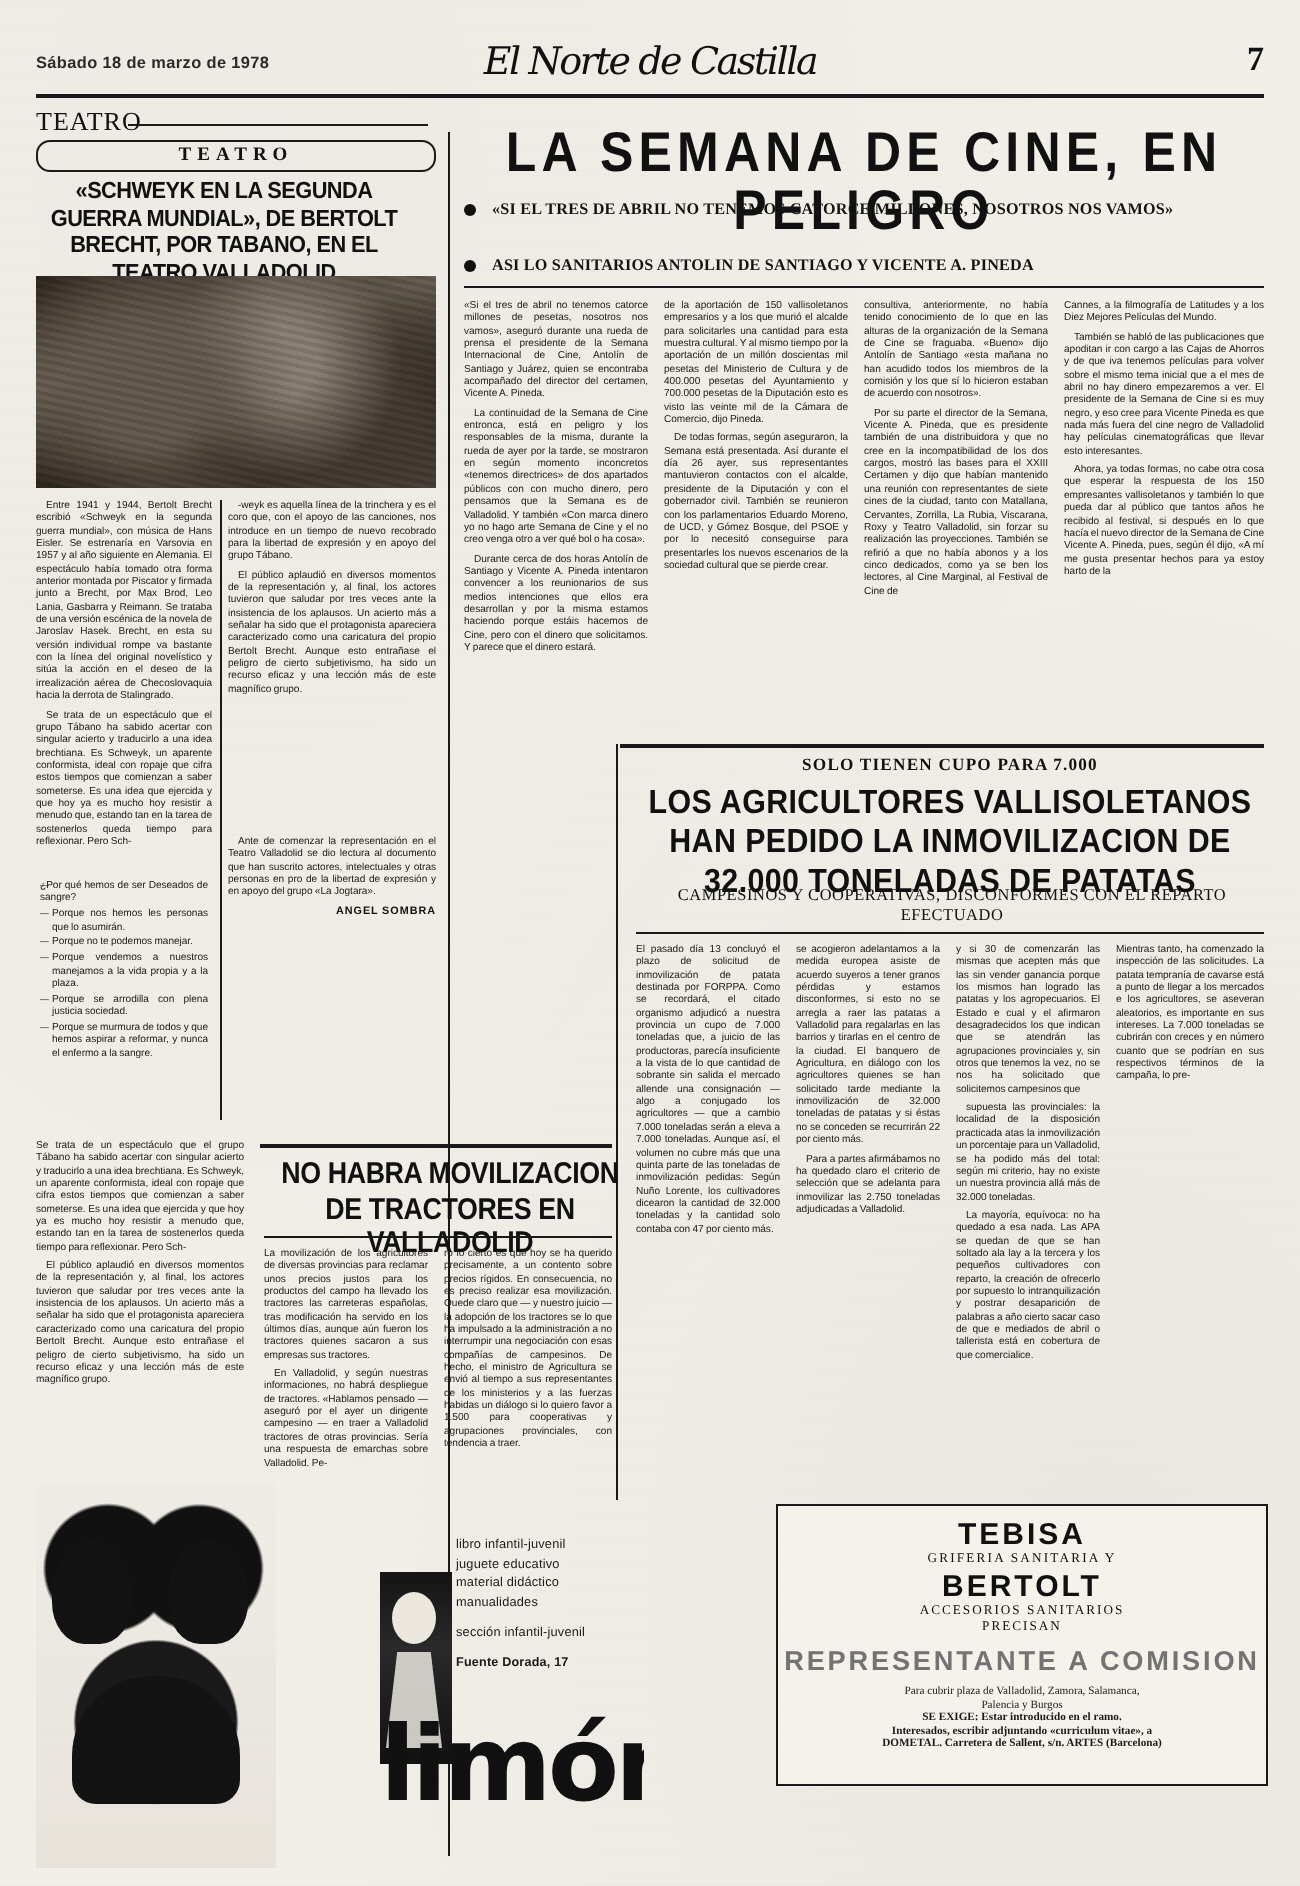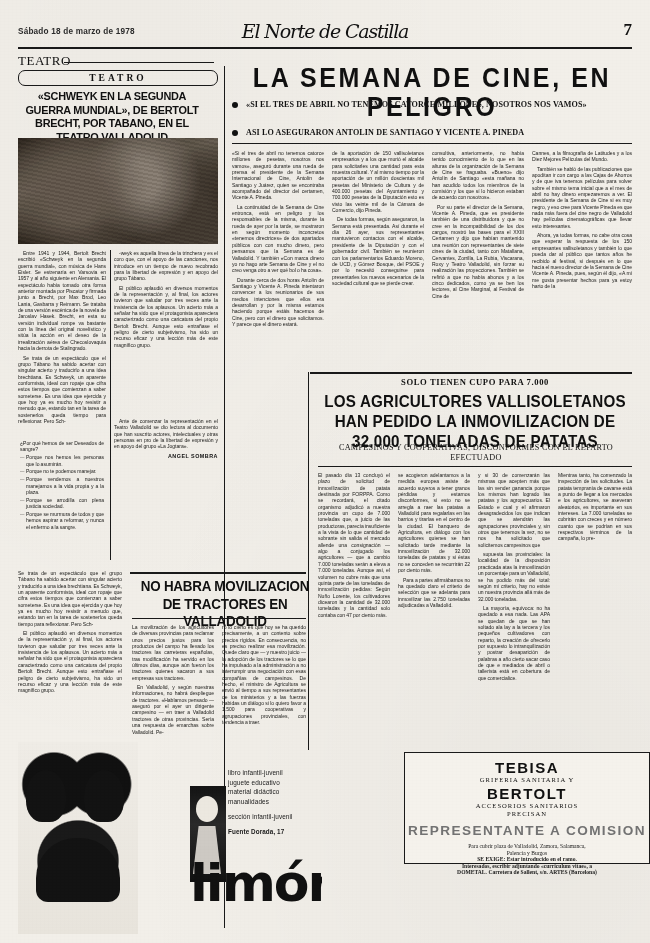--- a/index.html
+++ b/index.html
@@ -180,21 +180,21 @@
     font-family:"Liberation Sans", sans-serif;
     font-weight:700;font-size:13.4px;line-height:15.5px;
     letter-spacing:-0.2px;color:#111;
     transform:scaleY(1.12);transform-origin:center top;
   }
 
   
   .ad-box{
     position:absolute;border:1.6px solid #1a1a1a;box-sizing:border-box;background:#f5f2ec;
   }
-  .ad-tebisa{left:404px;top:752px;width:246px;height:112px;}
+  .ad-tebisa{left:388px;top:752px;width:246px;height:141px;}
   .ad-t1{
     position:absolute;left:0;right:0;top:6px;text-align:center;
     font-family:"Liberation Sans", sans-serif;font-weight:700;
     font-size:15px;letter-spacing:1.5px;color:#111;
   }
   .ad-t1s{
     position:absolute;left:0;right:0;top:23px;text-align:center;
     font-family:"Liberation Serif", serif;font-size:6.6px;letter-spacing:1.1px;color:#111;
   }
   .ad-t2{
@@ -301,21 +301,21 @@
     <p>Porque se murmura de todos y que hemos aspirar a reformar, y nunca el enfermo a la sangre.</p>
   </div>
 
   <div class="col" style="left:114px;top:418px;width:104px;">
     <p>Ante de comenzar la representación en el Teatro Valladolid se dio lectura al documento que han suscrito actores, intelectuales y otras personas en pro de la libertad de expresión y en apoyo del grupo «La Jogtara».</p>
     <div class="byline">ANGEL SOMBRA</div>
   </div>
 
   <div class="cine-head">LA SEMANA DE CINE, EN PELIGRO</div>
   <div class="bullet-line" style="top:100px;padding-left:14px;">«SI EL TRES DE ABRIL NO TENEMOS CATORCE MILLONES, NOSOTROS NOS VAMOS»</div>
-  <div class="bullet-line" style="top:128px;">ASI LO ASEGURARON ANTOLIN DE SANTIAGO Y VICENTE A. PINEDA</div>
+  <div class="bullet-line" style="top:128px;">ASI LO SANITARIOS ANTOLIN DE SANTIAGO Y VICENTE A. PINEDA</div>
 
   <div class="hdiv" style="left:232px;top:143px;width:400px;"></div>
 
   <div class="col" style="left:232px;top:150px;width:92px;">
     <p class="noind">«Si el tres de abril no tenemos catorce millones de pesetas, nosotros nos vamos», aseguró durante una rueda de prensa el presidente de la Semana Internacional de Cine, Antolín de Santiago y Juárez, quien se encontraba acompañado del director del certamen, Vicente A. Pineda.</p>
     <p>La continuidad de la Semana de Cine entronca, está en peligro y los responsables de la misma, durante la rueda de ayer por la tarde, se mostraron en según momento inconcretos «tenemos directrices» de dos apartados públicos con con mucho dinero, pero pensamos que la Semana es de Valladolid. Y también «Con marca dinero yo no hago arte Semana de Cine y el no creo venga otro a ver qué bol o ha cosa».</p>
     <p>Durante cerca de dos horas Antolín de Santiago y Vicente A. Pineda intentaron convencer a los reunionarios de sus medios intenciones que ellos era desarrollan y por la misma estamos haciendo porque estáis hacemos de Cine, pero con el dinero que solicitamos. Y parece que el dinero estará.</p>
   </div>
   <div class="col" style="left:332px;top:150px;width:92px;">
     <p class="noind">de la aportación de 150 vallisoletanos empresarios y a los que murió el alcalde para solicitarles una cantidad para esta muestra cultural. Y al mismo tiempo por la aportación de un millón doscientas mil pesetas del Ministerio de Cultura y de 400.000 pesetas del Ayuntamiento y 700.000 pesetas de la Diputación esto es visto las veinte mil de la Cámara de Comercio, dijo Pineda.</p>

